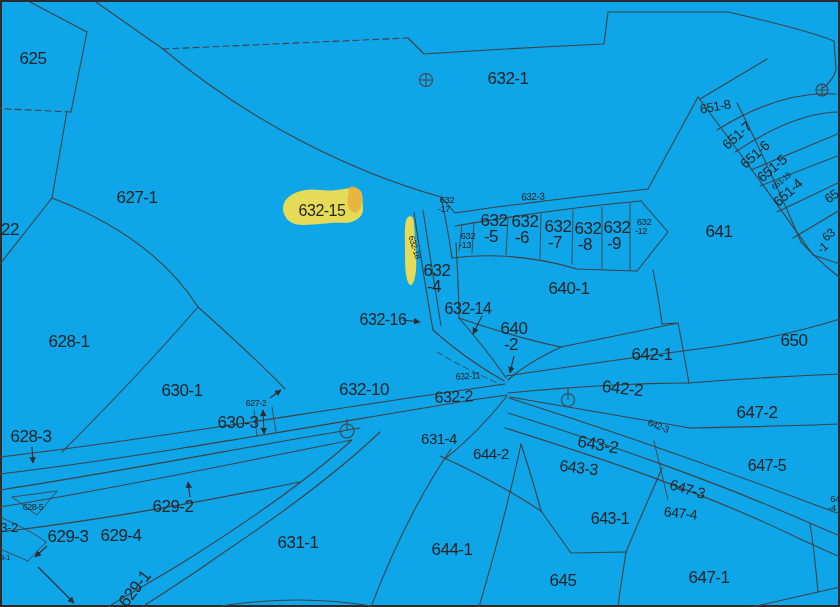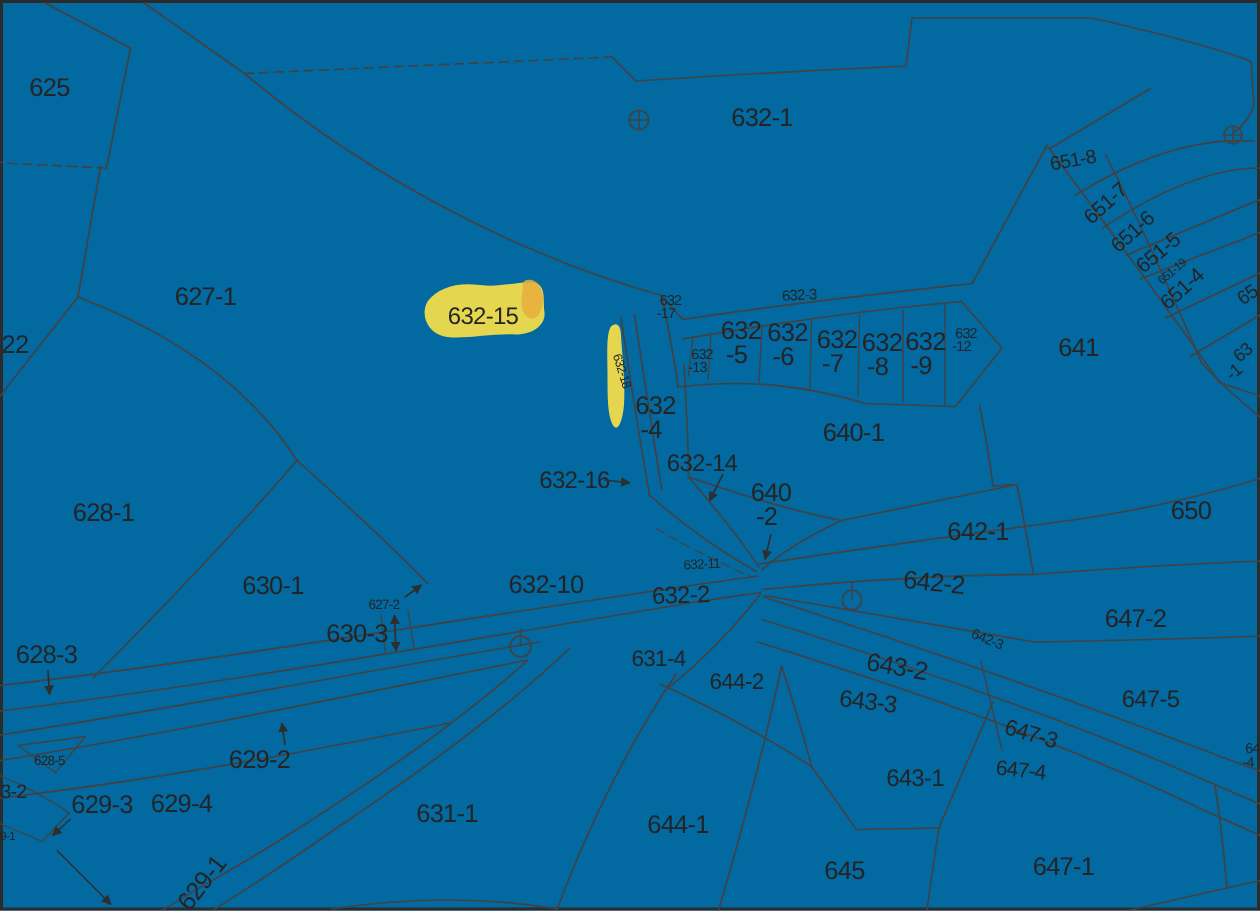--- a/index.html
+++ b/index.html
@@ -1,18 +1,18 @@
 <!DOCTYPE html>
 <html><head>
 <meta charset="utf-8">
 <style>
   html,body{margin:0;padding:0;background:#9a9a9a;}
   .stage{
     width:840px;height:607px;position:relative;margin:0 auto;
-    background:#0369a1;overflow:hidden;
+    background:#0ea5e9;overflow:hidden;
     box-shadow:inset 0 0 0 2px #2b2b2b;
     font-family:"Liberation Sans","DejaVu Sans",sans-serif;
   }
   svg{position:absolute;inset:0;display:block;}
   .pline{fill:none;stroke:#424242;stroke-width:1.1;stroke-linecap:round;stroke-linejoin:round;}
   .pline.thin{stroke-width:0.9;}
   .pline.dash{stroke-dasharray:6 4;}
   text{fill:#242424;}
   .lbl{letter-spacing:-0.5px;}
 </style>

